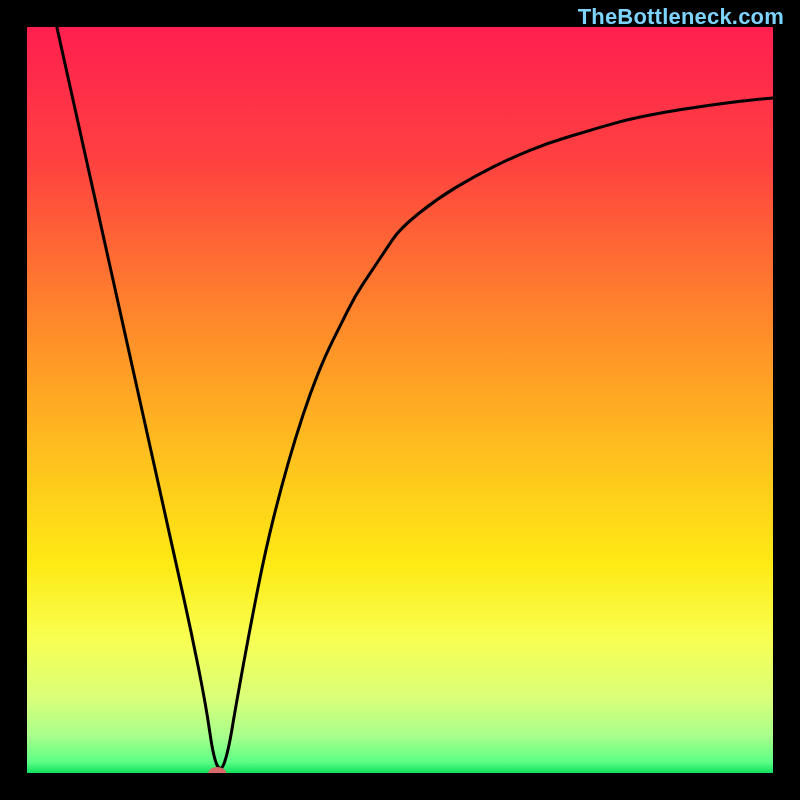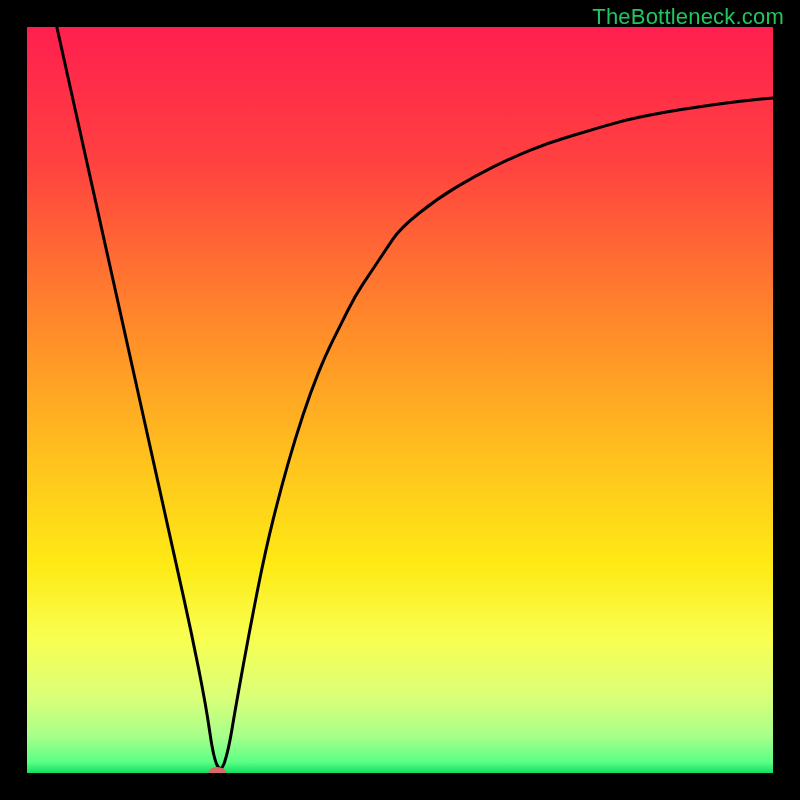--- a/index.html
+++ b/index.html
@@ -24,23 +24,23 @@
     top: 27px;
     left: 27px;
     width: 746px;
     height: 746px;
     overflow: hidden;
   }
   .watermark {
     position: absolute;
     top: 4px;
     right: 16px;
-    color: #22c55e;
+    color: #7dd3fc;
     font-size: 22px;
-    font-weight: 400;
+    font-weight: 700;
     letter-spacing: 0.2px;
     pointer-events: none;
   }
   svg { display: block; }
 </style>
 </head>
 <body>
 
 <div class="frame">
 

